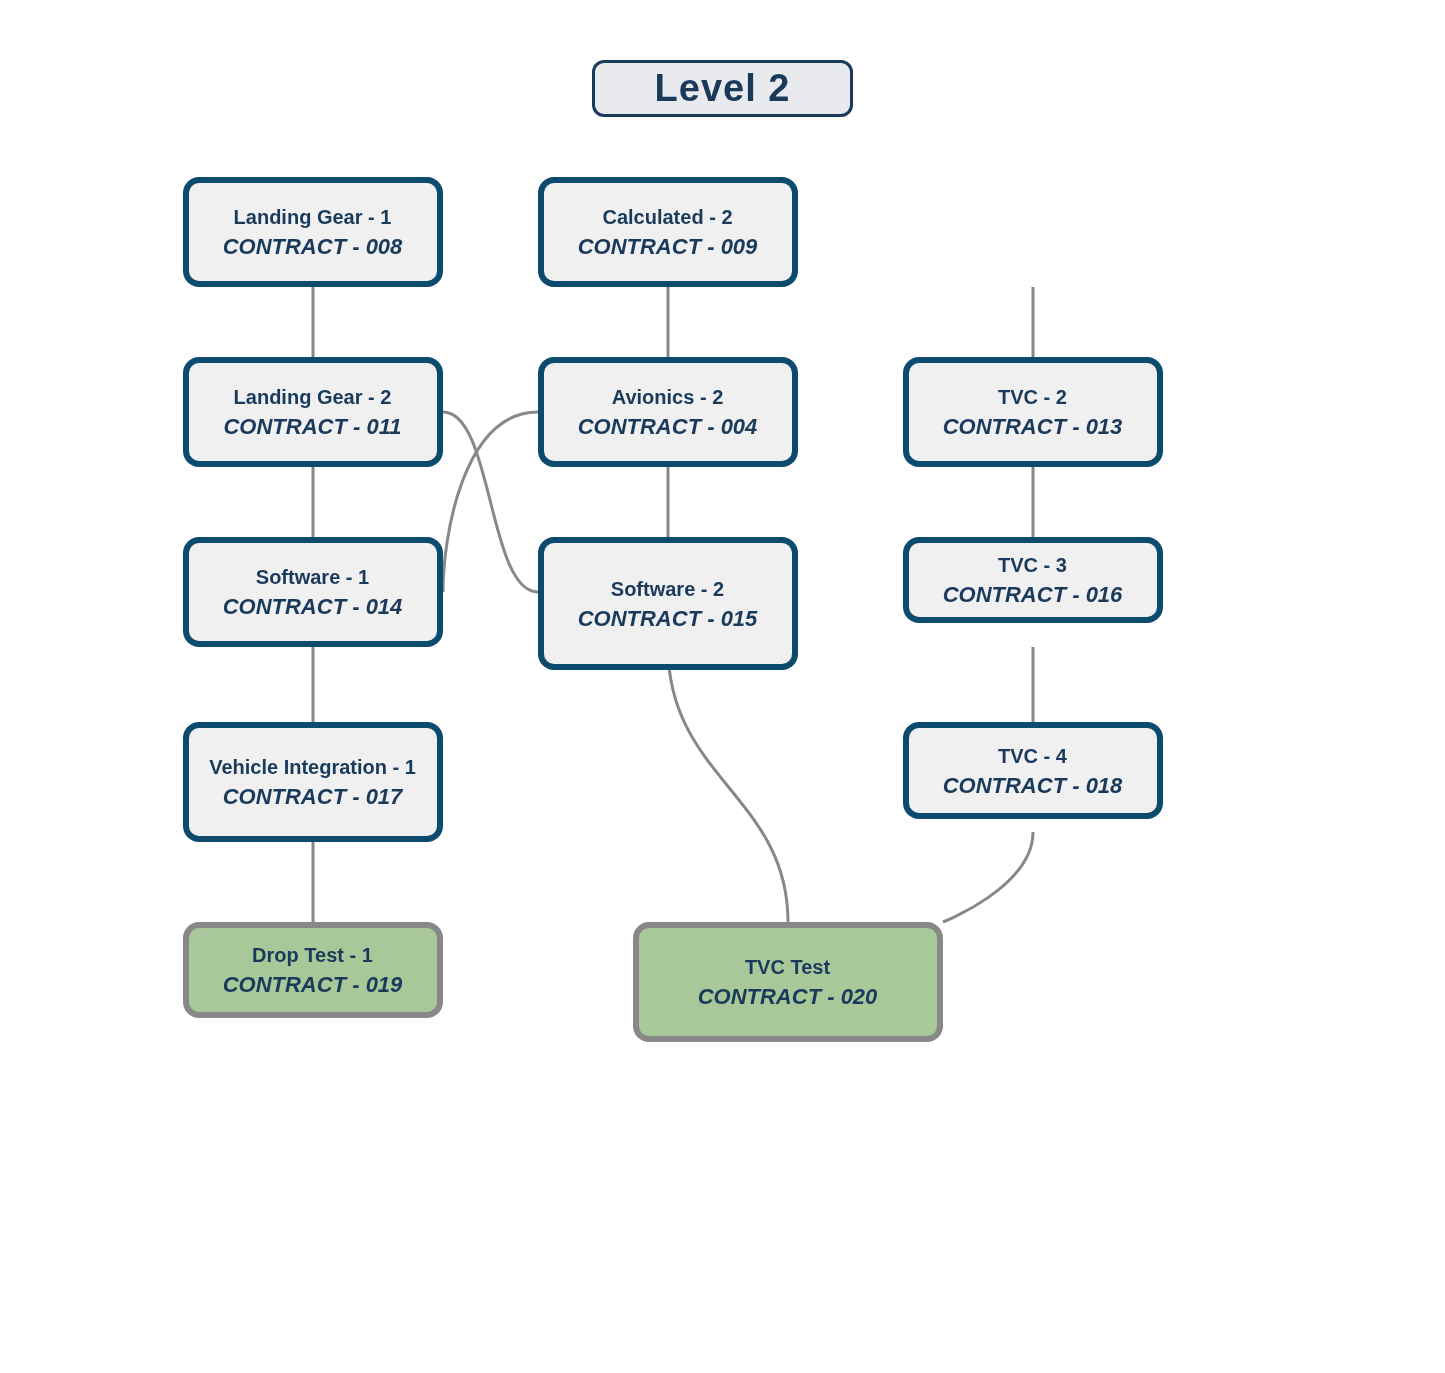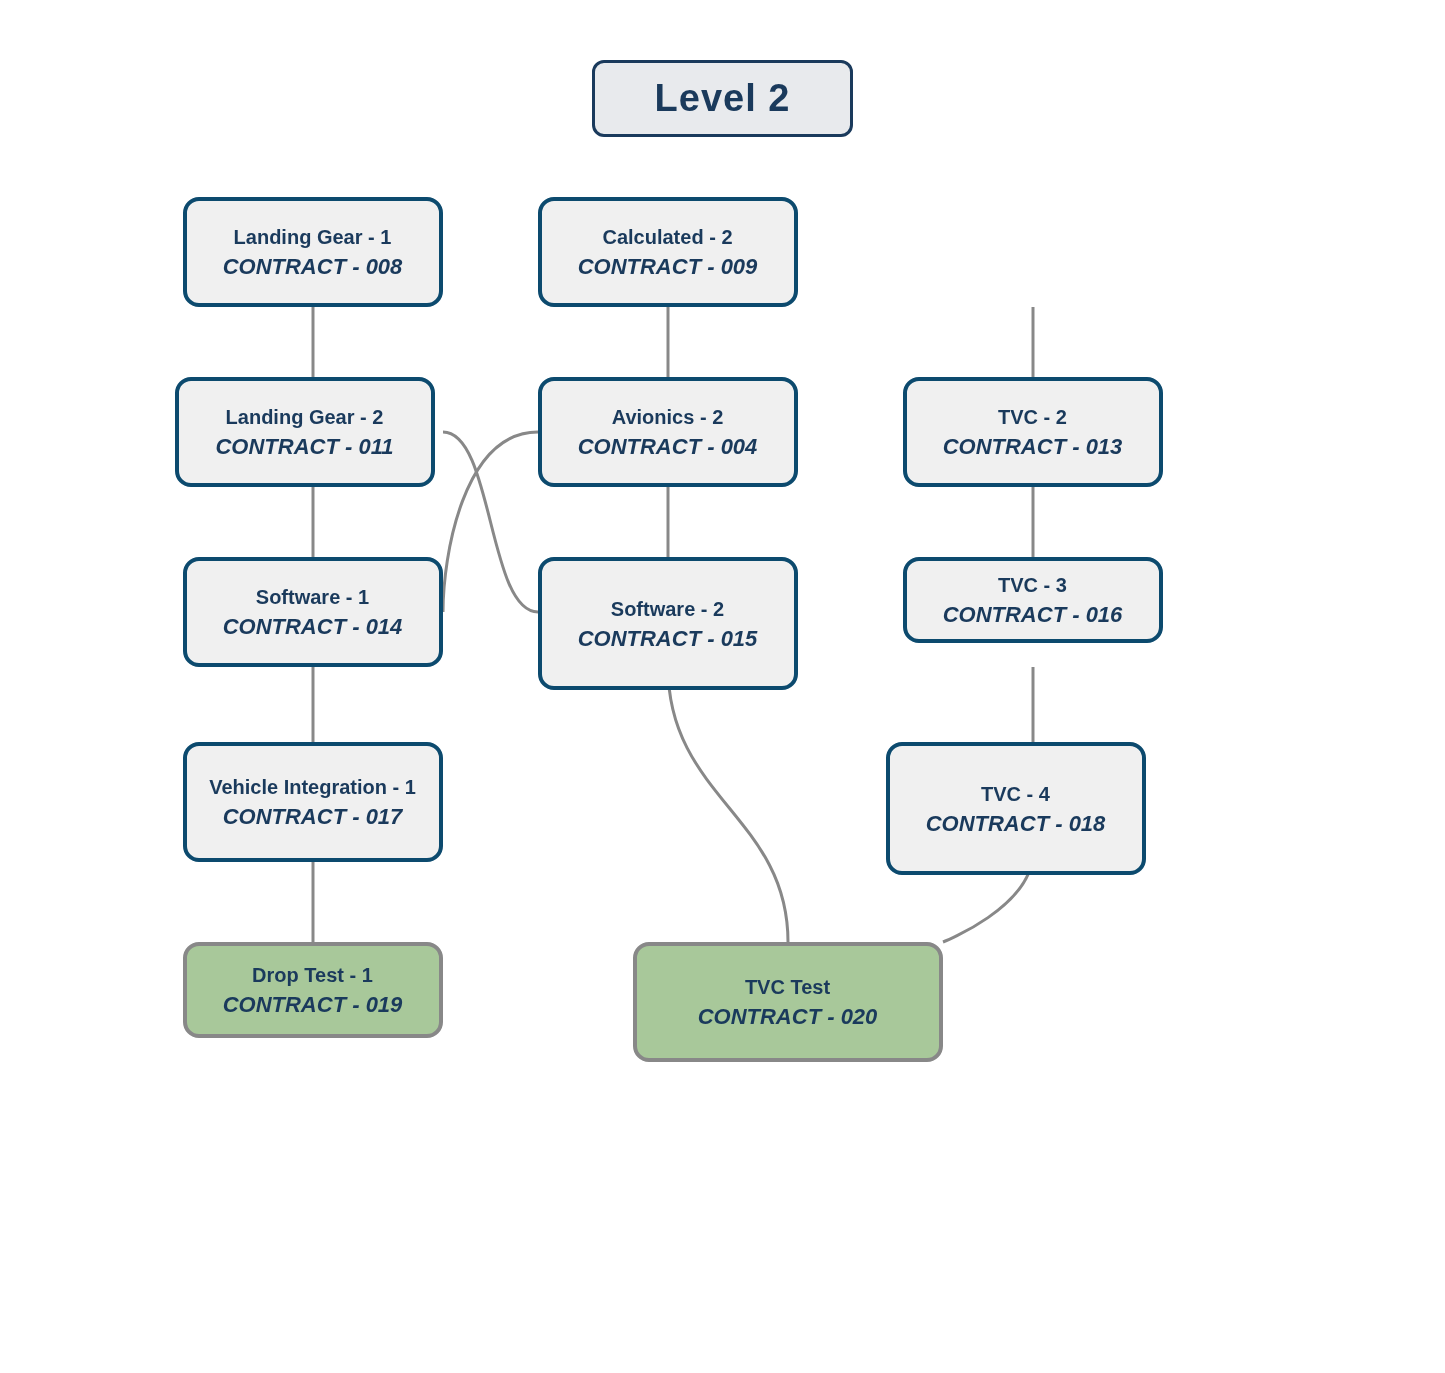--- a/index.html
+++ b/index.html
@@ -17,21 +17,21 @@
       position: relative;
       display: flex;
       flex-direction: column;
       align-items: center;
       padding-top: 60px;
     }
     .level-title {
       background: #e8eaed;
       border: 3px solid #1a3a5c;
       border-radius: 12px;
-      padding: 14px 60px;
+      padding: 4px 60px;
       font-size: 38px;
       font-weight: 900;
       color: #1a3a5c;
       margin-bottom: 60px;
       letter-spacing: 1px;
     }
     .diagram-area {
       position: relative;
       width: 1200px;
       height: 1150px;
@@ -39,21 +39,21 @@
     svg.connectors {
       position: absolute;
       top: 0; left: 0;
       width: 100%; height: 100%;
       pointer-events: none;
       z-index: 0;
     }
     .node {
       position: absolute;
       background: #f0f0f0;
-      border: 4px solid #0c4a6e;
+      border: 6px solid #0c4a6e;
       border-radius: 16px;
       display: flex;
       flex-direction: column;
       align-items: center;
       justify-content: center;
       z-index: 1;
       padding: 10px 16px;
       text-align: center;
     }
     .node.green {
@@ -74,30 +74,30 @@
       margin-top: 4px;
     }
     
     
     
 
     #node-lg1   { left: 60px;  top: 0px;   width: 260px; height: 110px; }
     #node-calc2 { left: 415px; top: 0px;   width: 260px; height: 110px; }
     #node-tvc1  { left: 780px; top: 0px;   width: 260px; height: 110px; }
 
-    #node-lg2   { left: 52px;  top: 180px; width: 260px; height: 110px; text-align: center; }
+    #node-lg2   { left: 60px;  top: 180px; width: 260px; height: 110px; text-align: center; }
     #node-av2   { left: 415px; top: 180px; width: 260px; height: 110px; }
     #node-tvc2  { left: 780px; top: 180px; width: 260px; height: 110px; }
 
     #node-sw1   { left: 60px;  top: 360px; width: 260px; height: 110px; }
     #node-sw2   { left: 415px; top: 360px; width: 260px; height: 133px; }
     #node-tvc3  { left: 780px; top: 360px; width: 260px; height: 86px; align-items: center; }
 
     #node-vi1   { left: 60px;  top: 545px; width: 260px; height: 120px; }
-    #node-tvc4  { left: 763px; top: 545px; width: 260px; height: 133px; }
+    #node-tvc4  { left: 780px; top: 545px; width: 260px; height: 97px; }
 
     #node-drop  { left: 60px;  top: 745px; width: 260px; height: 96px; }
     #node-tvc-test { left: 510px; top: 745px; width: 310px; height: 120px; }
   </style>
 </head>
 <body>
 
 <div class="page-container">
   <div class="level-title">Level 2</div>
 

